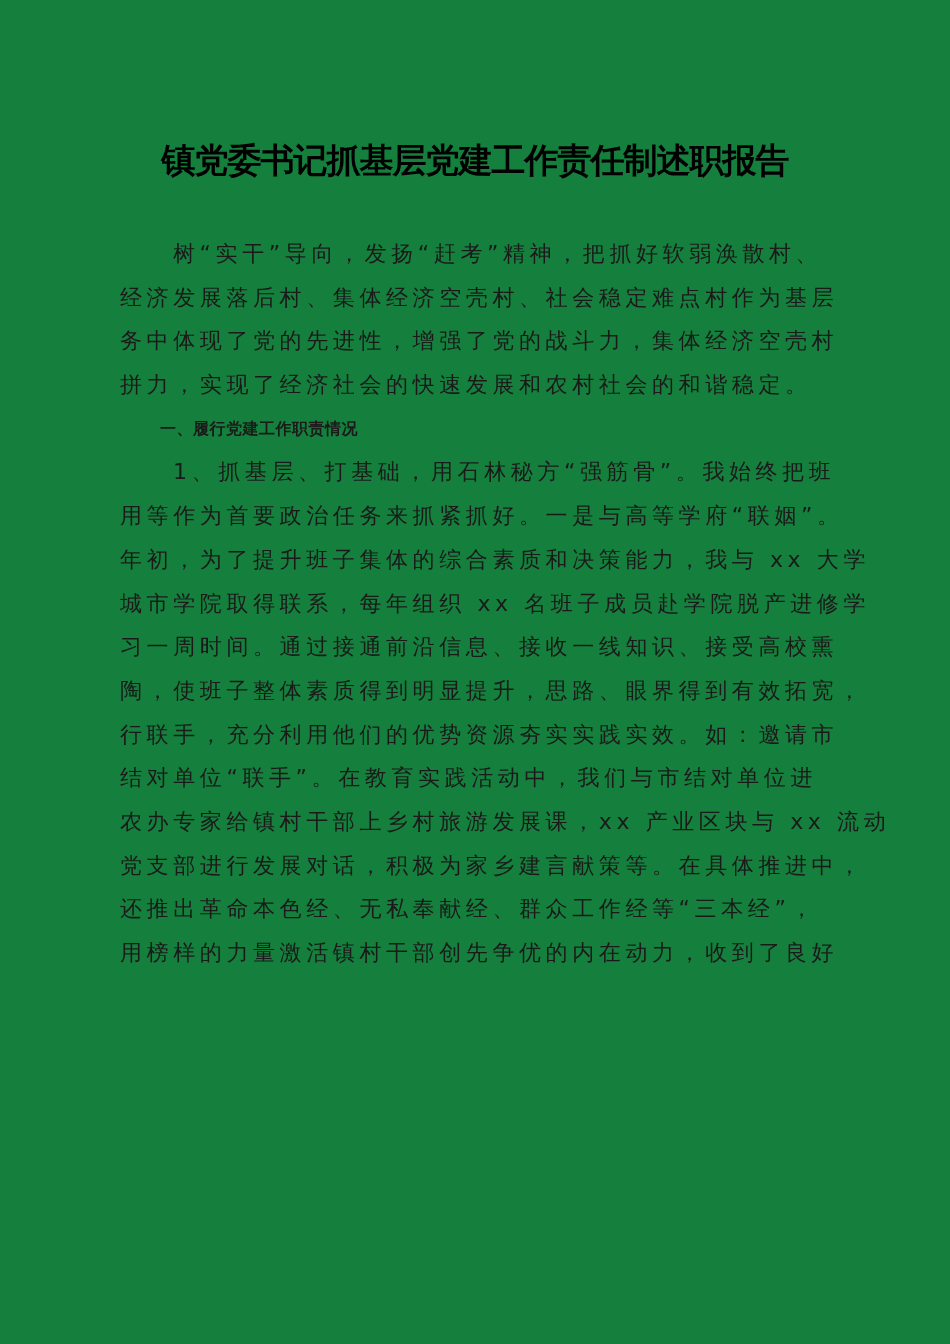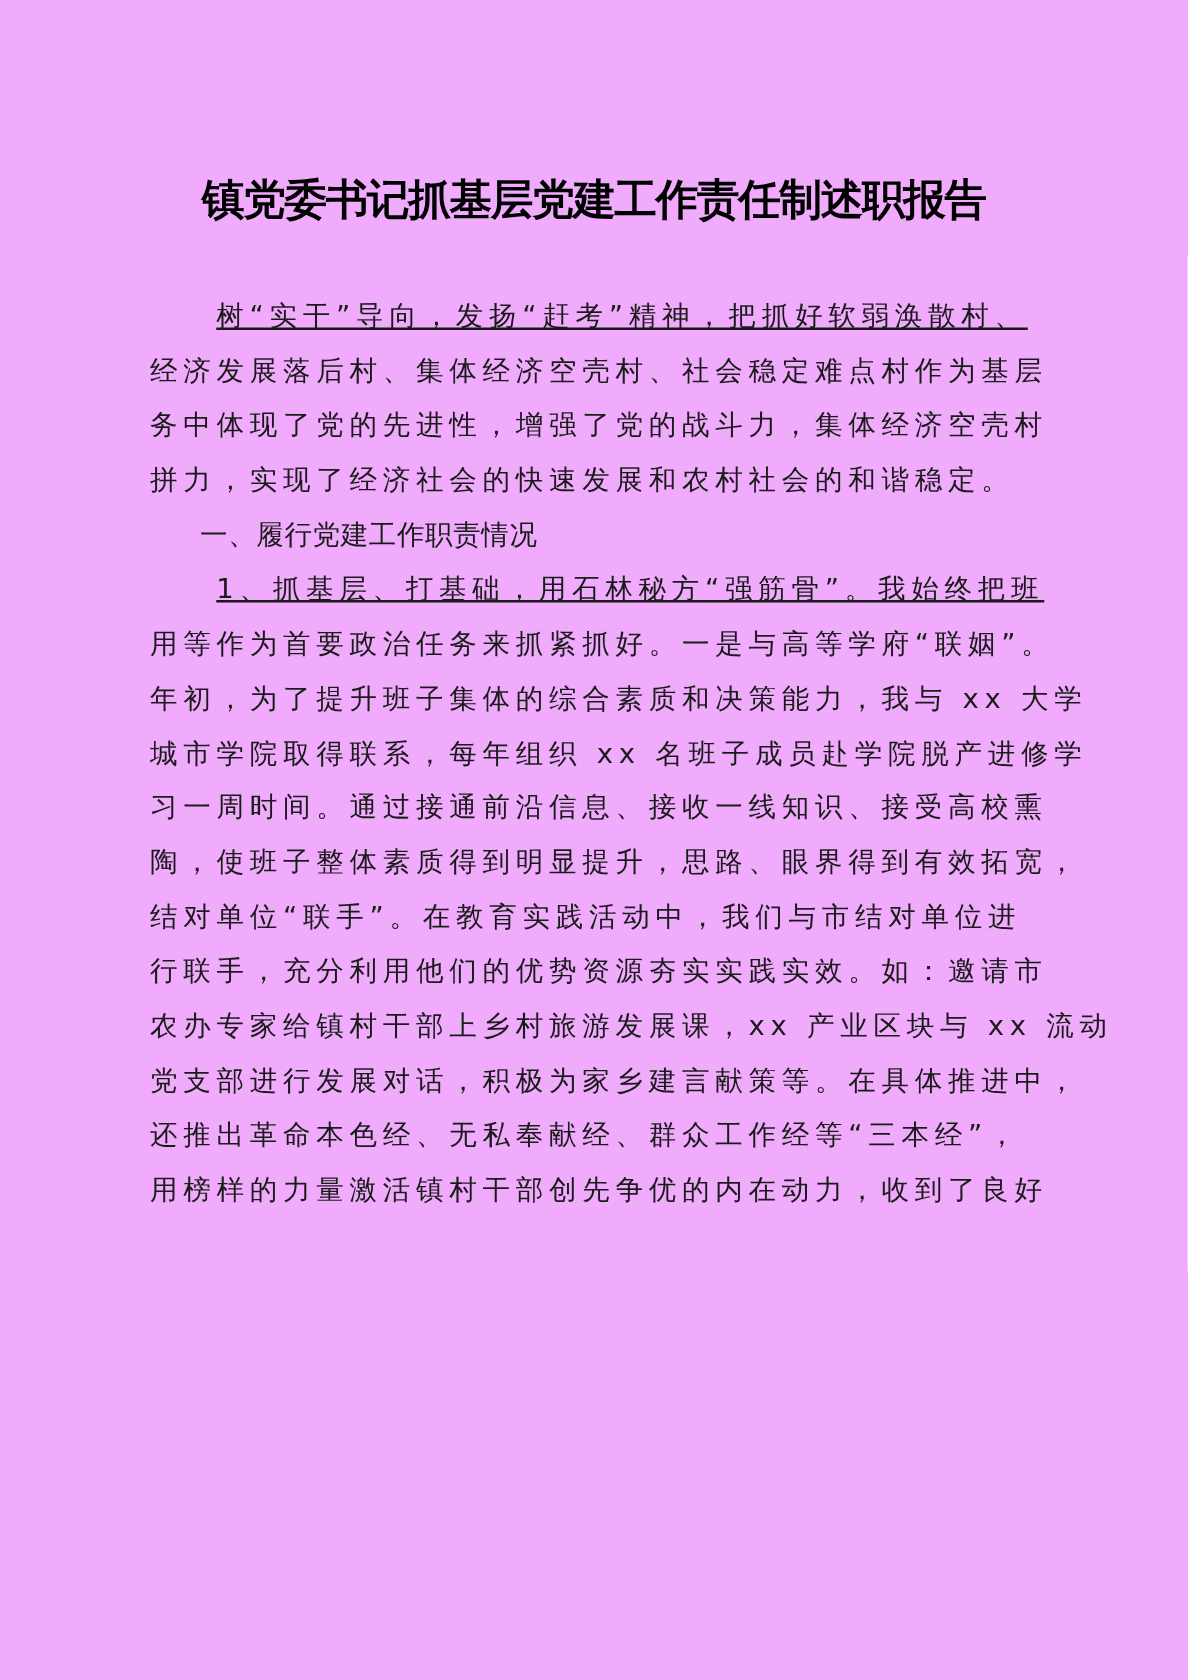--- a/index.html
+++ b/index.html
@@ -1,31 +1,31 @@
 <!DOCTYPE html>
 <html><head>
 <meta charset="utf-8">
 <style>
   html, body { margin:0; padding:0; background:#ffffff; }
   body { width:950px; height:1344px; position:relative; overflow:hidden; color:#111; }
-  .page { position:absolute; left:0; top:0; width:950px; height:1344px; background:#f0abfc; }
+  .page { position:absolute; left:0; top:0; width:950px; height:1344px; background:#15803d; }
   .title {
     position:absolute; left:0; top:136px; width:950px; text-align:center;
     font-family:"DejaVu Serif","Liberation Serif",serif; font-weight:bold;
     font-size:34px; letter-spacing:-1px; color:#000; line-height:48px;
   }
   .body {
     position:absolute; left:120px; top:232px; width:720px;
     font-family:"DejaVu Sans","Liberation Sans",sans-serif;
     font-size:22px; line-height:43.7px; color:#1a1a1a;
     letter-spacing:4.6px;
   }
   .line { white-space:nowrap; height:43.7px; }
-  .indent { padding-left:53px;text-decoration:underline; }
-  .heading { font-weight:normal; letter-spacing:0.5px; padding-left:40px; font-size:22px; }
+  .indent { padding-left:53px; }
+  .heading { font-weight:bold; letter-spacing:0.5px; padding-left:40px; font-size:16px; }
 </style>
 </head>
 <body>
 
 <div class="page">
   <div class="title">镇党委书记抓基层党建工作责任制述职报告</div>
 
   <div class="body">
     <div class="line indent">树“实干”导向，发扬“赶考”精神，把抓好软弱涣散村、</div>
     <div class="line">经济发展落后村、集体经济空壳村、社会稳定难点村作为基层</div>
@@ -33,20 +33,20 @@
     <div class="line">拼力，实现了经济社会的快速发展和农村社会的和谐稳定。</div>
 
     <div class="line heading">一、履行党建工作职责情况</div>
 
     <div class="line indent">1、抓基层、打基础，用石林秘方“强筋骨”。我始终把班</div>
     <div class="line">用等作为首要政治任务来抓紧抓好。一是与高等学府“联姻”。</div>
     <div class="line">年初，为了提升班子集体的综合素质和决策能力，我与 xx 大学</div>
     <div class="line">城市学院取得联系，每年组织 xx 名班子成员赴学院脱产进修学</div>
     <div class="line">习一周时间。通过接通前沿信息、接收一线知识、接受高校熏</div>
     <div class="line">陶，使班子整体素质得到明显提升，思路、眼界得到有效拓宽，</div>
+    <div class="line">行联手，充分利用他们的优势资源夯实实践实效。如：邀请市</div>
     <div class="line">结对单位“联手”。在教育实践活动中，我们与市结对单位进</div>
-    <div class="line">行联手，充分利用他们的优势资源夯实实践实效。如：邀请市</div>
     <div class="line">农办专家给镇村干部上乡村旅游发展课，xx 产业区块与 xx 流动</div>
     <div class="line">党支部进行发展对话，积极为家乡建言献策等。在具体推进中，</div>
     <div class="line">还推出革命本色经、无私奉献经、群众工作经等“三本经”，</div>
     <div class="line">用榜样的力量激活镇村干部创先争优的内在动力，收到了良好</div>
   </div>
 </div>
 
 </body></html>

